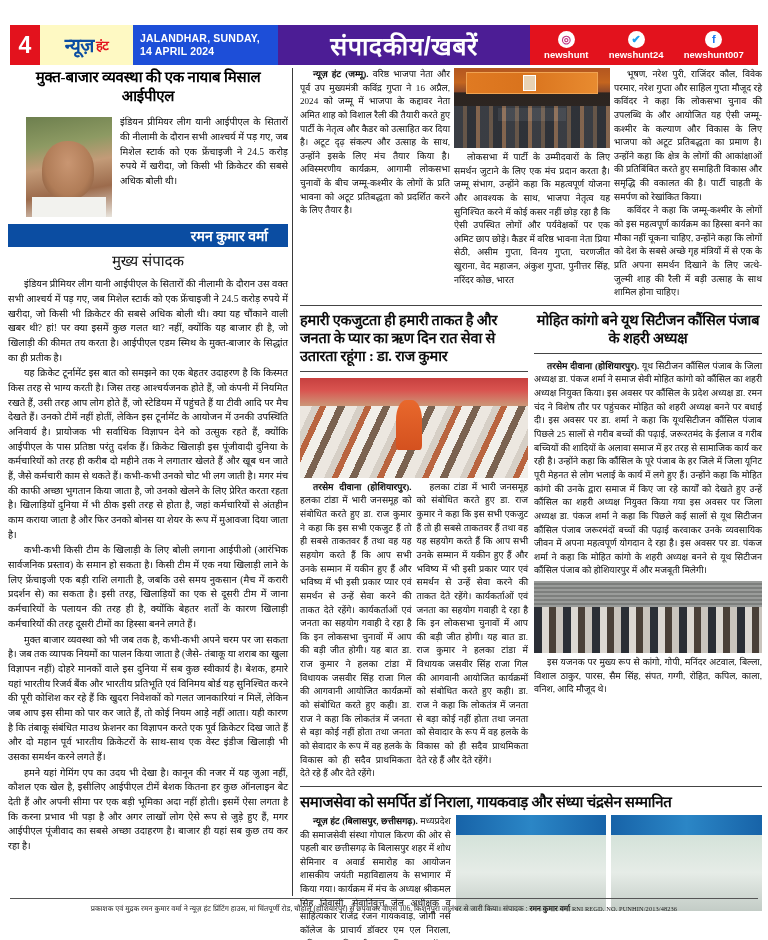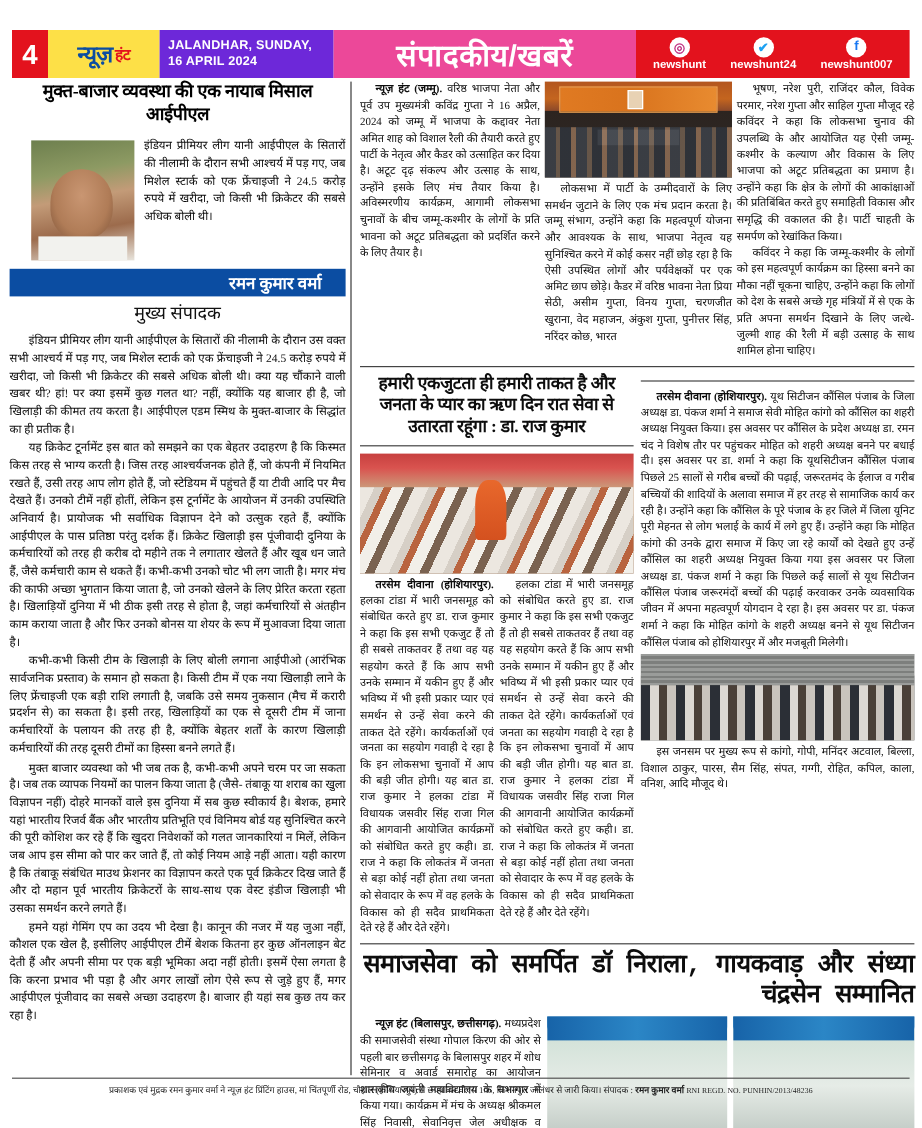--- a/index.html
+++ b/index.html
@@ -18,38 +18,38 @@
     width: 748px; height: 40px;
     display: flex; align-items: stretch;
   }
   .page-num {
     width: 30px; background: #e3121d; color: #fff;
     display: flex; align-items: center; justify-content: center;
     font-size: 23px; font-weight: bold;
     font-family: "Liberation Sans", sans-serif;
   }
   .logo-box {
-    width: 93px; background: #fde047;
+    width: 93px; background: #fef9c3;
     display: flex; align-items: center; justify-content: center;
     gap: 2px;
   }
   .logo-a { color: #0b4da2; font-size: 19px; font-weight: bold;
     font-family: "Liberation Sans", sans-serif; letter-spacing: -0.5px; }
   .logo-b { color: #e3121d; font-size: 13px; font-weight: bold;
     font-family: "Liberation Sans", sans-serif; letter-spacing: -0.5px; }
   .place-date {
-    width: 145px; background: #6d28d9; color: #fff;
+    width: 145px; background: #1d4ed8; color: #fff;
     display: flex; flex-direction: column; justify-content: center;
     padding-left: 7px;
     font-family: "Liberation Sans", sans-serif;
     font-size: 10.5px; font-weight: bold; line-height: 1.25;
     letter-spacing: 0.2px;
   }
   .section-title {
-    flex: 1; background: #ec4899; color: #fff;
+    flex: 1; background: #4c1d95; color: #fff;
     display: flex; align-items: center; justify-content: center;
     font-size: 25px; font-weight: bold;
     font-family: "Liberation Sans", sans-serif;
     letter-spacing: 0.5px;
   }
   .socials {
     width: 228px; background: #e3121d;
     display: flex; align-items: center; justify-content: space-around;
     padding: 0 4px;
   }
@@ -209,32 +209,32 @@
     height: 96px;
     background: linear-gradient(to bottom,#1c6fb0 0%,#2f86c4 9%,#cfe0d6 11%,#e6ece7 60%,#c3ccc6 100%);
   }
   .ph-cer .stage-banner {
     position: absolute; left: 0; right: 0; top: 0; height: 20px;
     background: linear-gradient(to right,#1763a8,#2b86c6 50%,#1763a8);
   }
   .rule-thin { height: 1px; background: #444; margin: 5px 0 6px; }
   .sub-headline-left {
     font-size: 14.5px; font-weight: bold; line-height: 1.24;
-    text-align: center; letter-spacing: -0.2px;
+    letter-spacing: -0.2px;
   }
   .sub-headline-right {
     font-size: 14.5px; font-weight: bold; line-height: 1.24;
     text-align: center; letter-spacing: -0.2px;
   }
   .two-up { display: grid; grid-template-columns: 228px 228px; column-gap: 6px; }
   .two-up-inner { display: grid; grid-template-columns: 1fr 1fr; column-gap: 5px; }
 
   .wide-headline {
-    font-size: 21px; font-weight: bold; line-height: 1.2;
-    text-align: right; letter-spacing: -0.3px; margin-bottom: 4px; font-family: Liberation Mono, monospace;
+    font-size: 15px; font-weight: bold; line-height: 1.2;
+    text-align: left; letter-spacing: -0.3px; margin-bottom: 4px;
   }
   .bottom-cols { display: grid; grid-template-columns: 1fr 1fr 1fr; column-gap: 5px; }
 
   
   .footer {
     position: absolute; left: 10px; top: 903px; width: 748px;
     text-align: center; font-size: 7.4px; line-height: 1.5; color: #1a1a1a;
   }
   .footer .ln2 { font-size: 7px; }
   .footer b { font-weight: bold; }
@@ -244,21 +244,21 @@
 <body>
 
 <div class="masthead">
   <div class="page-num">4</div>
   <div class="logo-box">
     <span class="logo-a">न्यूज़</span>
     <span class="logo-b">हंट</span>
   </div>
   <div class="place-date">
     <span>JALANDHAR, SUNDAY,</span>
-    <span>16 APRIL 2024</span>
+    <span>14 APRIL 2024</span>
   </div>
   <div class="section-title">संपादकीय/खबरें</div>
   <div class="socials">
     <div class="social">
       <span class="sicon ig">◎</span>
       <span class="shandle">newshunt</span>
     </div>
     <div class="social">
       <span class="sicon tw">✔</span>
       <span class="shandle">newshunt24</span>
@@ -328,27 +328,28 @@
         <div class="crowd"></div>
         <div class="saffron"></div>
       </div>
       <div class="two-up-inner">
         <p class="news"><span class="dateline">तरसेम दीवाना (होशियारपुर).</span> <span>हलका टांडा में भारी जनसमूह को संबोधित करते हुए डा. राज कुमार ने कहा कि इस सभी एकजुट हैं तो ही सबसे ताकतवर हैं तथा वह यह सहयोग करते हैं कि आप सभी उनके सम्मान में यकीन हुए हैं और भविष्य में भी इसी प्रकार प्यार एवं समर्थन से उन्हें सेवा करने की ताकत देते रहेंगे। कार्यकर्ताओं एवं जनता का सहयोग गवाही दे रहा है कि इन लोकसभा चुनावों में आप की बड़ी जीत होगी। यह बात डा. राज कुमार ने हलका टांडा में विधायक जसवीर सिंह राजा गिल की आगवानी आयोजित कार्यक्रमों को संबोधित करते हुए कही। डा. राज ने कहा कि लोकतंत्र में जनता से बड़ा कोई नहीं होता तथा जनता को सेवादार के रूप में वह हलके के विकास को ही सदैव प्राथमिकता देते रहे हैं और देते रहेंगे।</span></p>
         <p class="news">हलका टांडा में भारी जनसमूह को संबोधित करते हुए डा. राज कुमार ने कहा कि इस सभी एकजुट हैं तो ही सबसे ताकतवर हैं तथा वह यह सहयोग करते हैं कि आप सभी उनके सम्मान में यकीन हुए हैं और भविष्य में भी इसी प्रकार प्यार एवं समर्थन से उन्हें सेवा करने की ताकत देते रहेंगे। कार्यकर्ताओं एवं जनता का सहयोग गवाही दे रहा है कि इन लोकसभा चुनावों में आप की बड़ी जीत होगी। यह बात डा. राज कुमार ने हलका टांडा में विधायक जसवीर सिंह राजा गिल की आगवानी आयोजित कार्यक्रमों को संबोधित करते हुए कही। डा. राज ने कहा कि लोकतंत्र में जनता से बड़ा कोई नहीं होता तथा जनता को सेवादार के रूप में वह हलके के विकास को ही सदैव प्राथमिकता देते रहे हैं और देते रहेंगे।</p>
       </div>
     </div>
 
     <div>
+      <div class="sub-headline-right">मोहित कांगो बने यूथ सिटीजन कौंसिल पंजाब के शहरी अध्यक्ष</div>
       <div class="rule-thin"></div>
       <p class="news"><span class="dateline">तरसेम दीवाना (होशियारपुर).</span> <span>यूथ सिटीजन कौंसिल पंजाब के जिला अध्यक्ष डा. पंकज शर्मा ने समाज सेवी मोहित कांगो को कौंसिल का शहरी अध्यक्ष नियुक्त किया। इस अवसर पर कौंसिल के प्रदेश अध्यक्ष डा. रमन चंद ने विशेष तौर पर पहुंचकर मोहित को शहरी अध्यक्ष बनने पर बधाई दी। इस अवसर पर डा. शर्मा ने कहा कि यूथसिटीजन कौंसिल पंजाब पिछले 25 सालों से गरीब बच्चों की पढ़ाई, जरूरतमंद के ईलाज व गरीब बच्चियों की शादियों के अलावा समाज में हर तरह से सामाजिक कार्य कर रही है। उन्होंने कहा कि कौंसिल के पूरे पंजाब के हर जिले में जिला यूनिट पूरी मेहनत से लोग भलाई के कार्य में लगे हुए हैं। उन्होंने कहा कि मोहित कांगो की उनके द्वारा समाज में किए जा रहे कार्यों को देखते हुए उन्हें कौंसिल का शहरी अध्यक्ष नियुक्त किया गया इस अवसर पर जिला अध्यक्ष डा. पंकज शर्मा ने कहा कि पिछले कई सालों से यूथ सिटीजन कौंसिल पंजाब जरूरमंदों बच्चों की पढ़ाई करवाकर उनके व्यवसायिक जीवन में अपना महत्वपूर्ण योगदान दे रहा है। इस अवसर पर डा. पंकज शर्मा ने कहा कि मोहित कांगो के शहरी अध्यक्ष बनने से यूथ सिटीजन कौंसिल पंजाब को होशियारपुर में और मजबूती मिलेगी।</span></p>
       <div class="photo ph-group" style="margin-top:3px">
         <div class="shutter"></div>
         <div class="men"></div>
       </div>
-      <p class="news">इस जनसम पर मुख्य रूप से कांगो, गोपी, मनिंदर अटवाल, बिल्ला, विशाल ठाकुर, पारस, सैम सिंह, संपत, गग्गी, रोहित, कपिल, काला, वनिश, आदि मौजूद थे।</p>
+      <p class="news">इस यजनक पर मुख्य रूप से कांगो, गोपी, मनिंदर अटवाल, बिल्ला, विशाल ठाकुर, पारस, सैम सिंह, संपत, गग्गी, रोहित, कपिल, काला, वनिश, आदि मौजूद थे।</p>
     </div>
   </div>
 
   <div class="rule-thin"></div>
 
   <div>
     <div class="wide-headline">समाजसेवा को समर्पित डॉ निराला, गायकवाड़ और संध्या चंद्रसेन सम्मानित</div>
     <div class="bottom-cols">
       <div>
         <p class="news"><span class="dateline">न्यूज़ हंट (बिलासपुर, छत्तीसगढ़).</span> <span>मध्यप्रदेश की समाजसेवी संस्था गोपाल किरण की ओर से पहली बार छत्तीसगढ़ के बिलासपुर शहर में शोध सेमिनार व अवार्ड समारोह का आयोजन शासकीय जयंती महाविद्यालय के सभागार में किया गया। कार्यक्रम में मंच के अध्यक्ष श्रीकमल सिंह निवासी, सेवानिवृत्त जेल अधीक्षक व साहित्यकार राजेंद्र रंजन गायकवाड़, जोगी नर्स कॉलेज के प्राचार्य डॉक्टर एम एल निराला, अनिता प्रभा मिश्र डीएनएस बिलासपुर, डॉक्टर जीवी भारद्वाज शासकीय लक्ष्मणपुर कॉलेज खरौद, जलवंती-पंथा, डॉ निरालाजी शासन, कुल सचिव सांई निधि, विहान, परियोजना अधिकारी जितेंद्र पटले विशेष रूप से उपस्थित थे। इस अवसर पर राजेंद्र रंजन गायकवाड़ ने कहा कि समाज की तरक्की</span></p>

